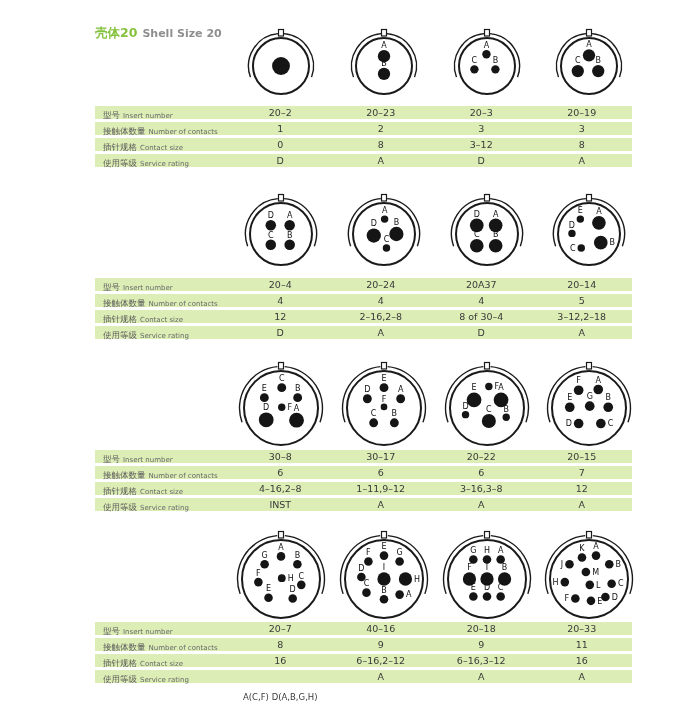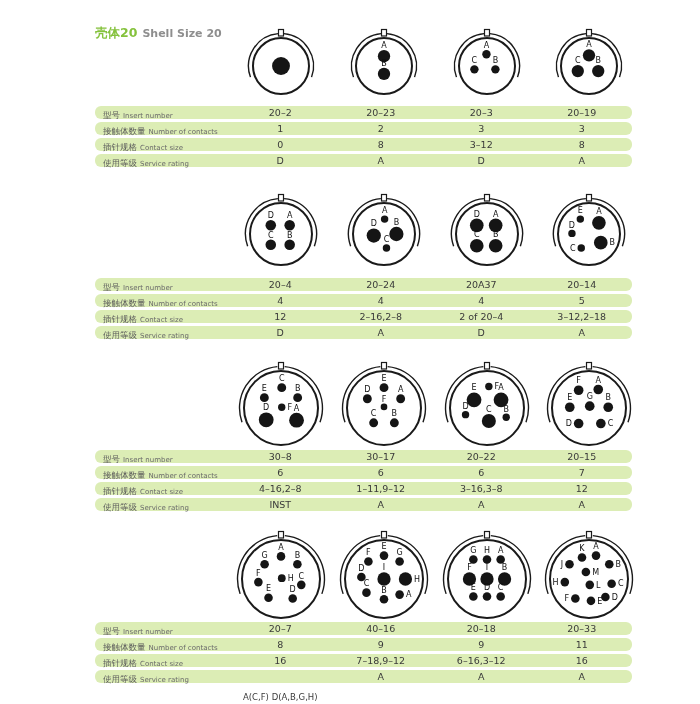--- a/index.html
+++ b/index.html
@@ -2,21 +2,21 @@
 <html><head>
 <meta charset="utf-8">
 <style>
   html,body{margin:0;padding:0;background:#fff;}
   .page{position:relative;width:672px;height:704px;background:#ffffff;
         font-family:"DejaVu Sans","Liberation Sans",sans-serif;overflow:hidden;}
   .title{position:absolute;left:95px;top:22px;font-weight:bold;white-space:nowrap;}
   .title .zh{font-size:12.5px;}
   .title .en{font-size:11px;margin-left:5px;}
   .section-table{position:absolute;left:95px;width:537px;}
-  .trow{display:flex;height:13px;margin-bottom:3px;align-items:center;border-radius:6px;}
+  .trow{display:flex;height:13px;margin-bottom:3px;align-items:center;}
   .tlabel{width:135px;padding-left:8px;box-sizing:border-box;white-space:nowrap;color:#5a5a5a;overflow:hidden;}
   .tlabel .zh{font-size:8.5px;}
   .tlabel .en{font-size:7px;margin-left:3px;color:#6a6a6a;}
   .tcell{flex:1;text-align:center;font-size:9.5px;color:#3a3a3a;white-space:nowrap;}
   .diagram{position:absolute;}
   svg text{font-family:"DejaVu Sans","Liberation Sans",sans-serif;}
 </style>
 </head>
 <body>
 
@@ -166,21 +166,21 @@
           <div class="tlabel"><span class="zh">接触体数量</span><span class="en">Number of contacts</span></div>
           <div class="tcell">4</div>
           <div class="tcell">4</div>
           <div class="tcell">4</div>
           <div class="tcell">5</div>
         </div>
         <div class="trow" style="background: rgb(220, 237, 181);">
           <div class="tlabel"><span class="zh">插针规格</span><span class="en">Contact size</span></div>
           <div class="tcell">12</div>
           <div class="tcell">2–16,2–8</div>
-          <div class="tcell">2 of 20–4</div>
+          <div class="tcell">8 of 30–4</div>
           <div class="tcell">3–12,2–18</div>
         </div>
         <div class="trow" style="background: rgb(220, 237, 181);">
           <div class="tlabel"><span class="zh">使用等级</span><span class="en">Service rating</span></div>
           <div class="tcell">D</div>
           <div class="tcell">A</div>
           <div class="tcell">D</div>
           <div class="tcell">A</div>
         </div>
       </div>
@@ -397,21 +397,21 @@
         <div class="trow" style="background: rgb(220, 237, 181);">
           <div class="tlabel"><span class="zh">接触体数量</span><span class="en">Number of contacts</span></div>
           <div class="tcell">8</div>
           <div class="tcell">9</div>
           <div class="tcell">9</div>
           <div class="tcell">11</div>
         </div>
         <div class="trow" style="background: rgb(220, 237, 181);">
           <div class="tlabel"><span class="zh">插针规格</span><span class="en">Contact size</span></div>
           <div class="tcell">16</div>
-          <div class="tcell">7–18,9–12</div>
+          <div class="tcell">6–16,2–12</div>
           <div class="tcell">6–16,3–12</div>
           <div class="tcell">16</div>
         </div>
         <div class="trow" style="background: rgb(220, 237, 181);">
           <div class="tlabel"><span class="zh">使用等级</span><span class="en">Service rating</span></div>
           <div class="tcell" style="font-size: 8.5px; margin-top: 40px;">A(C,F)  D(A,B,G,H)</div>
           <div class="tcell">A</div>
           <div class="tcell">A</div>
           <div class="tcell">A</div>
         </div>

